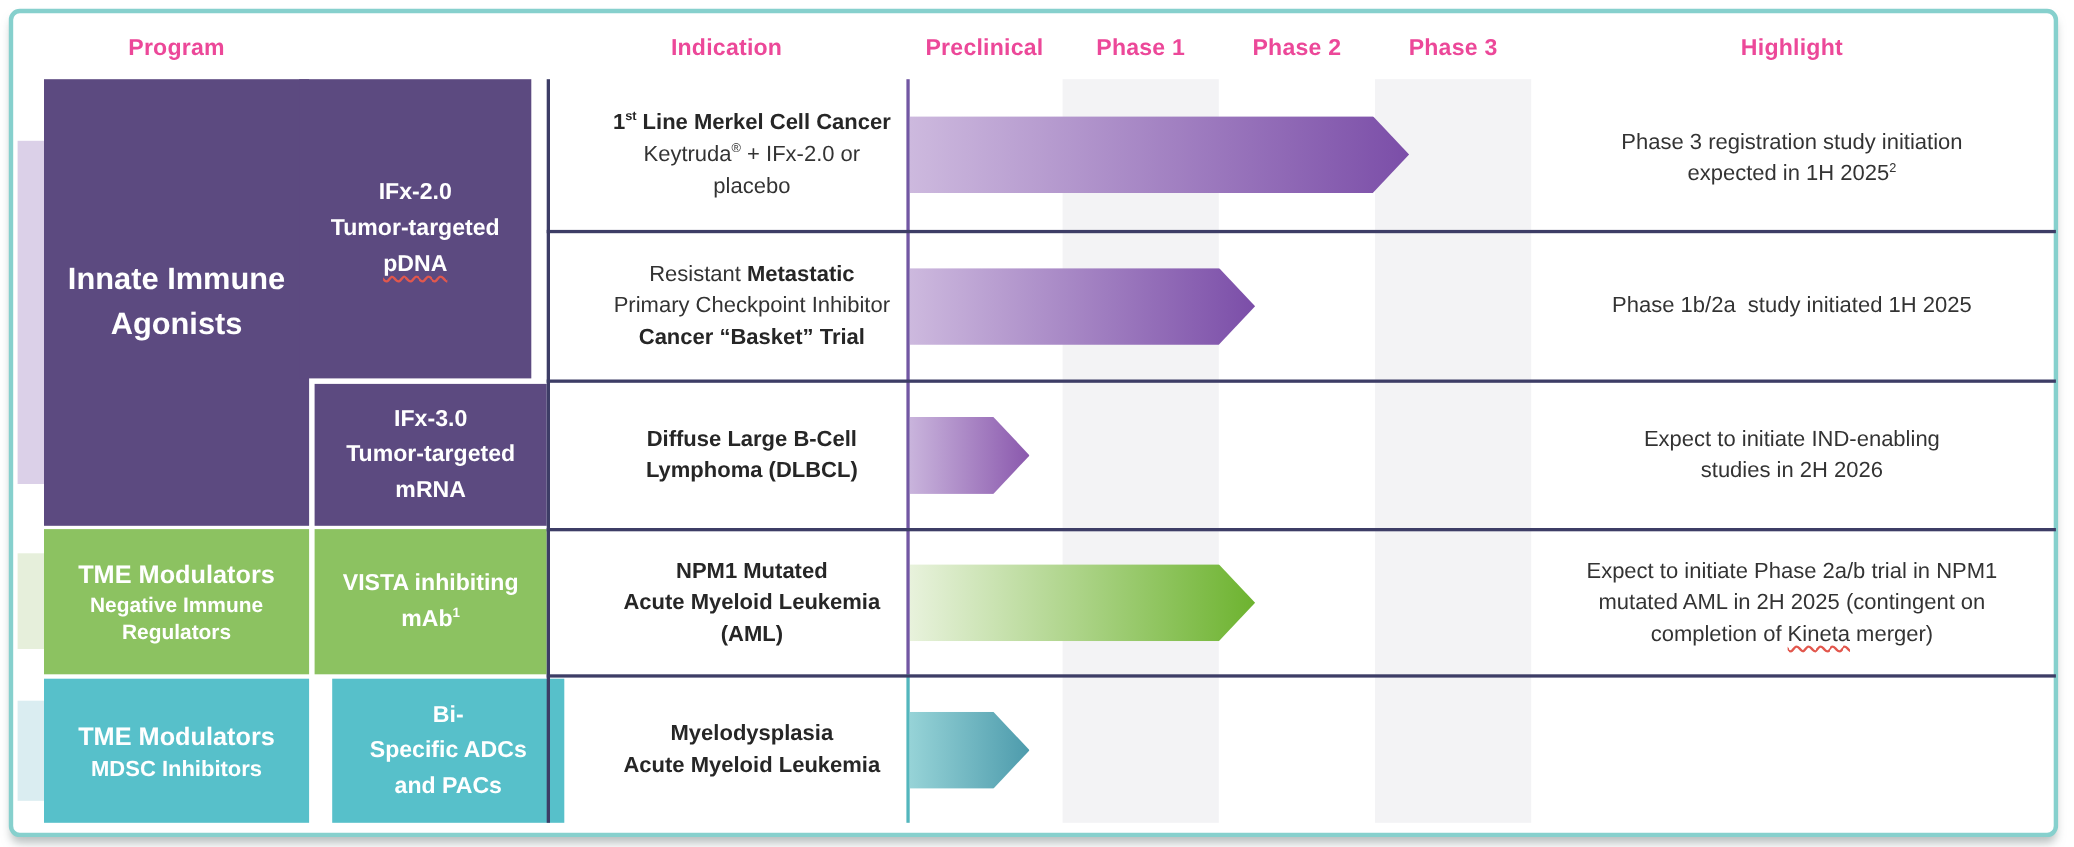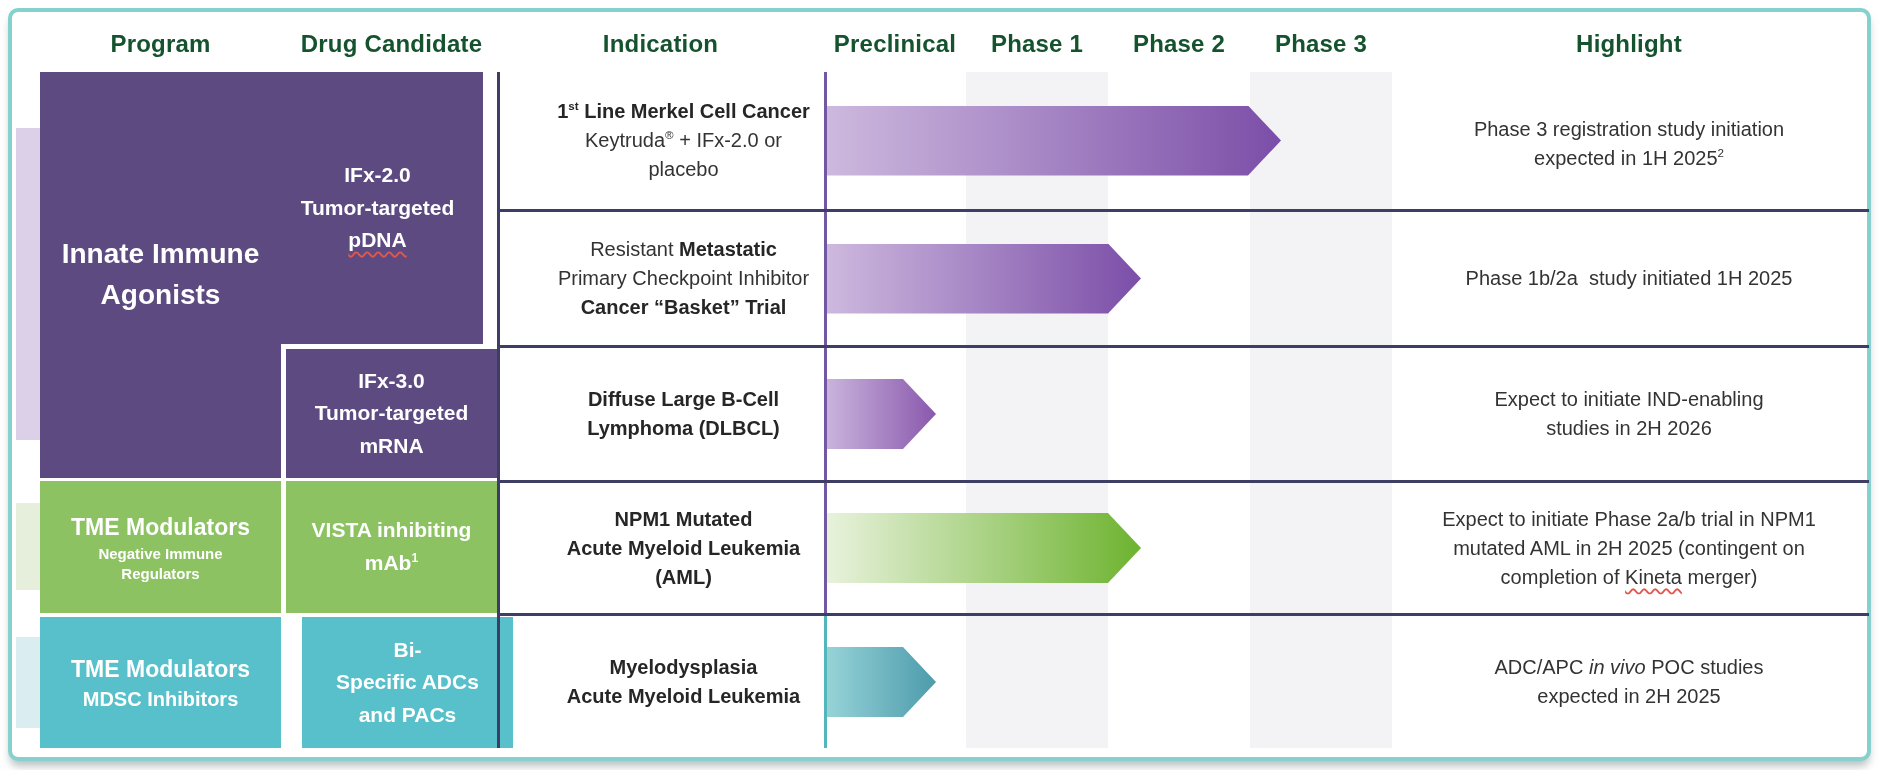--- a/index.html
+++ b/index.html
@@ -2,33 +2,33 @@
 <html><head>
 <meta charset="utf-8">
 <style>
   html,body{margin:0;padding:0;background:#ffffff;}
   .stage{position:relative;width:1885px;height:770px;background:#fff;
          font-family:"Liberation Sans",sans-serif;color:#262626;overflow:hidden;}
   .card{position:absolute;left:8px;top:8px;width:1855px;height:745px;background:#fff;
         border:4px solid #86d0cd;border-radius:10px;
         box-shadow:0 7px 9px -2px rgba(125,138,138,.55);}
   .colhead{position:absolute;top:18px;height:28px;display:flex;align-items:center;justify-content:center;
-           font-weight:bold;font-size:24px;color:#14532d;letter-spacing:.2px;white-space:nowrap;}
+           font-weight:bold;font-size:21px;color:#ec4899;letter-spacing:.2px;white-space:nowrap;}
   .band{position:absolute;top:60px;height:676px;background:#f3f3f5;}
   .accent{position:absolute;left:4px;width:24px;}
   .acc-lav{background:#dbd0e8;}
   .acc-grn{background:#e6efdb;}
   .acc-blu{background:#daedf1;}
   .cell{position:absolute;display:flex;flex-direction:column;align-items:center;justify-content:center;
         text-align:center;color:#fff;}
   .bg-purple{background:#5c4a80;}
   .bg-green{background:#8cc261;}
   .bg-teal{background:#57c0ca;}
   .prog-main{font-size:28px;font-weight:bold;line-height:1.45;}
-  .prog-sub{font-size:15px;font-weight:bold;line-height:1.3;}
+  .prog-sub{font-size:19px;font-weight:bold;line-height:1.3;}
   .drug{font-size:21px;font-weight:bold;line-height:1.55;}
   .ind{position:absolute;left:508px;width:327px;display:flex;flex-direction:column;justify-content:center;
        text-align:center;font-size:20px;line-height:1.45;color:#333;}
   .ind b{color:#262626;}
   .hl{position:absolute;left:1380px;width:474px;display:flex;flex-direction:column;justify-content:center;
       text-align:center;font-size:20px;line-height:1.45;color:#333;}
   .hl .line{white-space:pre-wrap;}
   .chart-band{position:absolute;left:812px;width:568px;display:flex;align-items:center;}
   .arrow{height:70px;margin-left:3px;
          clip-path:polygon(0 0, calc(100% - 33px) 0, 100% 50%, calc(100% - 33px) 100%, 0 100%);}
@@ -42,21 +42,20 @@
       text-decoration-thickness:1.5px;text-underline-offset:4px;}
   i{font-style:italic;}
 </style>
 </head>
 <body>
 
 <div class="stage">
   <div class="card">
 
     <div class="colhead" style="left:28px;width:241px;">Program</div>
-    <div class="colhead" style="left:274px;width:211px;">Drug Candidate</div>
     <div class="colhead" style="left:485px;width:327px;">Indication</div>
     <div class="colhead" style="left:812px;width:142px;">Preclinical</div>
     <div class="colhead" style="left:954px;width:142px;">Phase 1</div>
     <div class="colhead" style="left:1096px;width:142px;">Phase 2</div>
     <div class="colhead" style="left:1238px;width:142px;">Phase 3</div>
     <div class="colhead" style="left:1380px;width:474px;">Highlight</div>
 
     <div class="band" style="left:954px;width:142px;"></div>
     <div class="band" style="left:1238px;width:142px;"></div>
 
@@ -149,24 +148,20 @@
       <div class="line"><span>completion of </span><span class="sq">Kineta</span><span> merger)</span></div>
     </div>
 
     <div class="ind" style="top:604px;height:132px;">
       <div><b>Myelodysplasia</b></div>
       <div><b>Acute Myeloid Leukemia</b></div>
     </div>
     <div class="chart-band" style="top:604px;height:132px;">
       <div class="arrow" style="width: 109px; background: linear-gradient(90deg, rgb(150, 211, 215), rgb(77, 155, 172));"></div>
     </div>
-    <div class="hl" style="top:604px;height:132px;">
-      <div class="line"><span>ADC/APC </span><i>in vivo</i><span> POC studies</span></div>
-      <div class="line">expected in 2H 2025</div>
-    </div>
 
     <div class="navy-v"></div>
     <div class="divider" style="top:197px;"></div>
     <div class="divider" style="top:333px;"></div>
     <div class="divider" style="top:468px;"></div>
     <div class="divider" style="top:601px;"></div>
     <div class="axis axis-purple" style="top:60px;height:541px;"></div>
     <div class="axis axis-teal" style="top:601px;height:135px;"></div>
 
   </div>

